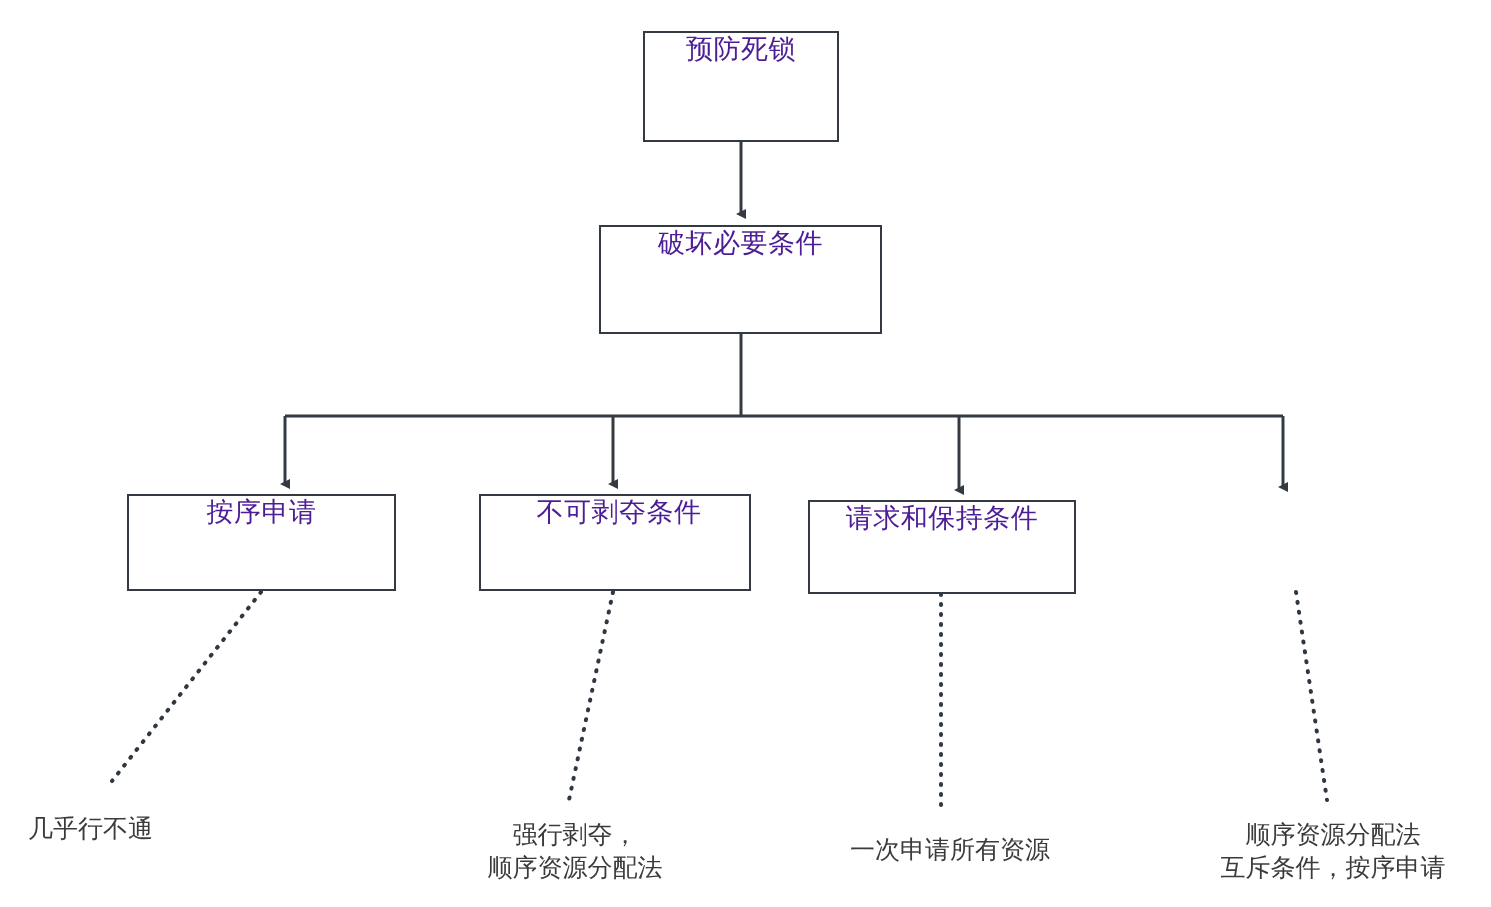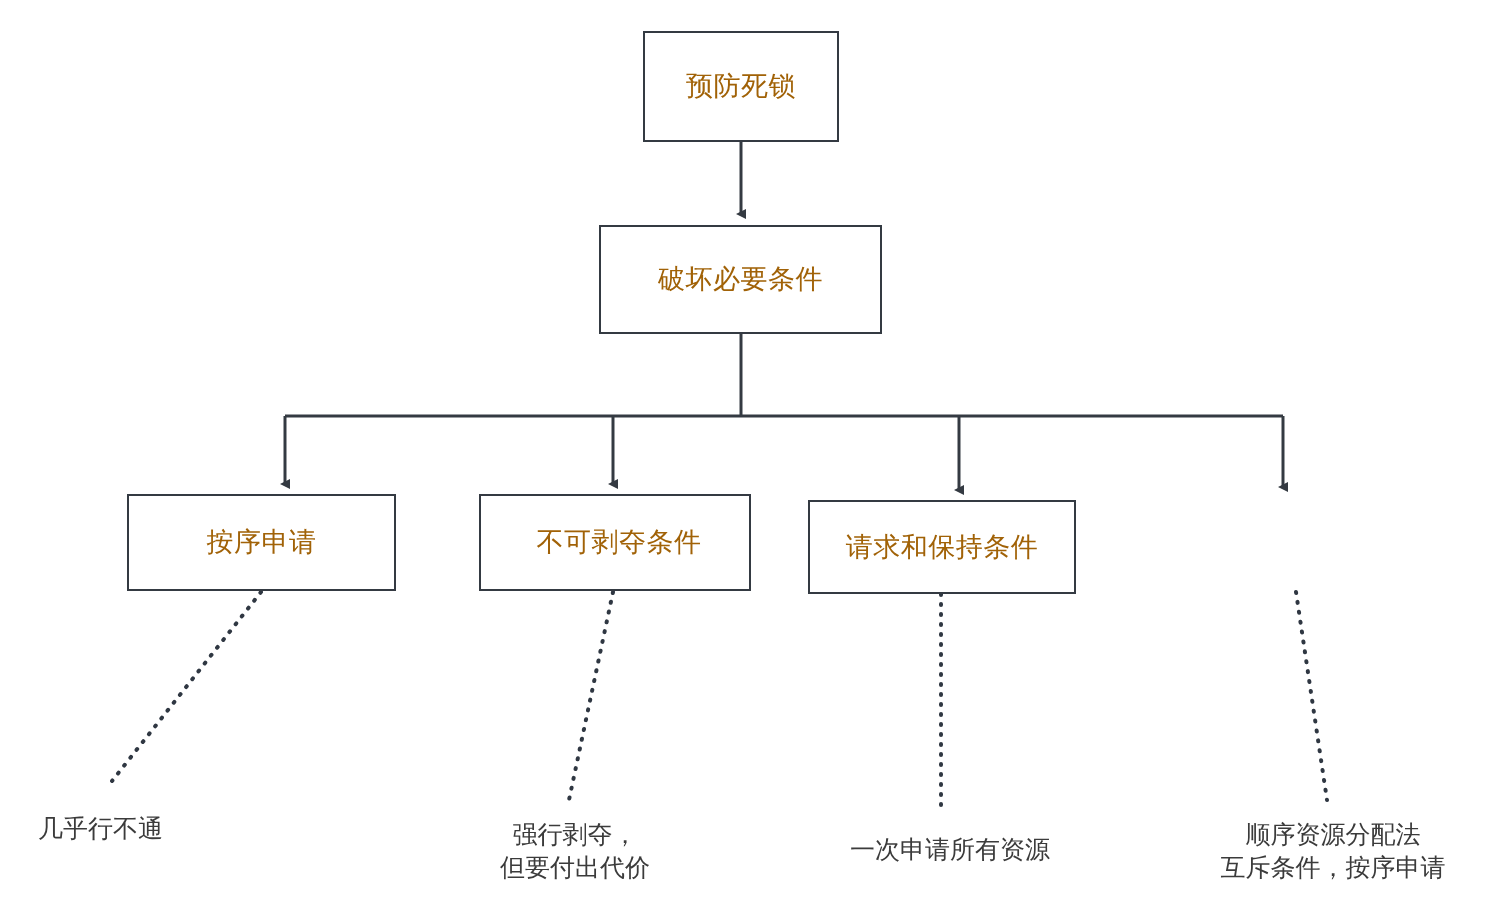--- a/index.html
+++ b/index.html
@@ -26,23 +26,22 @@
     top: 0;
     width: 1491px;
     height: 907px;
   }
   .node {
     position: absolute;
     box-sizing: border-box;
     border: 2.5px solid #343a42;
     background: #ffffff;
     display: flex;
-    align-items: center;
     justify-content: center;
-    color: #a16207;
+    color: #4c1d95;
     letter-spacing: 0.5px;
     z-index: 2;
   }
   .node-label {
     font-size: 27px;
     line-height: 1.2;
     white-space: nowrap;
   }
   #node-root      { left: 643px; top: 31px;  width: 196px; height: 111px; }
   #node-break     { left: 599px; top: 225px; width: 283px; height: 109px; }
@@ -53,21 +52,21 @@
 
   .annotation {
     position: absolute;
     text-align: center;
     font-size: 25px;
     line-height: 1.32;
     color: #3b3b3b;
     white-space: pre;
     z-index: 2;
   }
-  #anno-mutex     { left: 0px;    top: 812px; width: 180px; text-align: left; padding-left: 38px; box-sizing: border-box; }
+  #anno-mutex     { left: 0px;    top: 812px; width: 180px; text-align: left; padding-left: 28px; box-sizing: border-box; }
   #anno-nopreempt { left: 455px;  top: 818px; width: 240px; }
   #anno-holdwait  { left: 820px;  top: 833px; width: 260px; }
   #anno-circular  { left: 1188px; top: 818px; width: 290px; }
 </style>
 </head>
 <body>
 
 <div id="canvas">
 
   <svg id="edges" viewBox="0 0 1491 907" xmlns="http://www.w3.org/2000/svg">
@@ -126,18 +125,18 @@
   </div>
   <div class="node" id="node-nopreempt">
     <span class="node-label">不可剥夺条件</span>
   </div>
   <div class="node" id="node-holdwait">
     <span class="node-label">请求和保持条件</span>
   </div>
 
   <div class="annotation" id="anno-mutex">几乎行不通</div>
   <div class="annotation" id="anno-nopreempt">强行剥夺，
-但要付出代价</div>
+顺序资源分配法</div>
   <div class="annotation" id="anno-holdwait">一次申请所有资源</div>
   <div class="annotation" id="anno-circular">顺序资源分配法
 互斥条件，按序申请</div>
 
 </div>
 
 </body></html>

